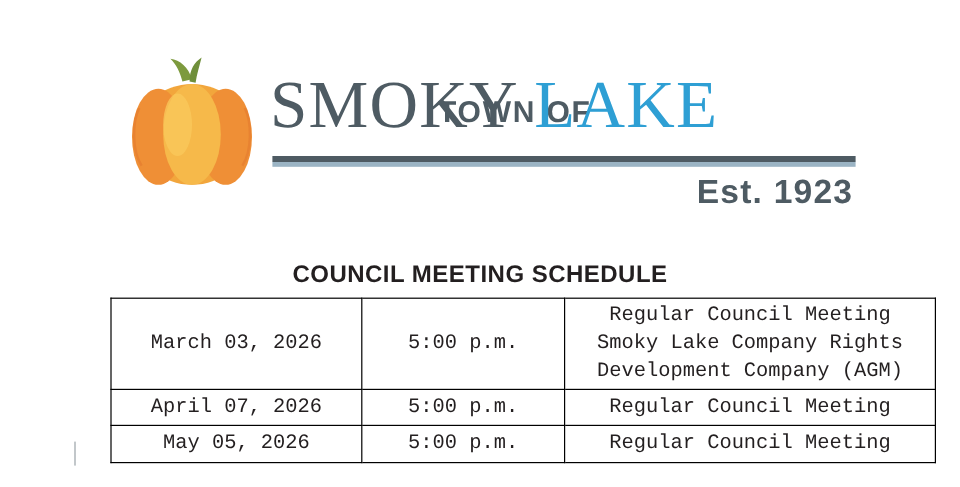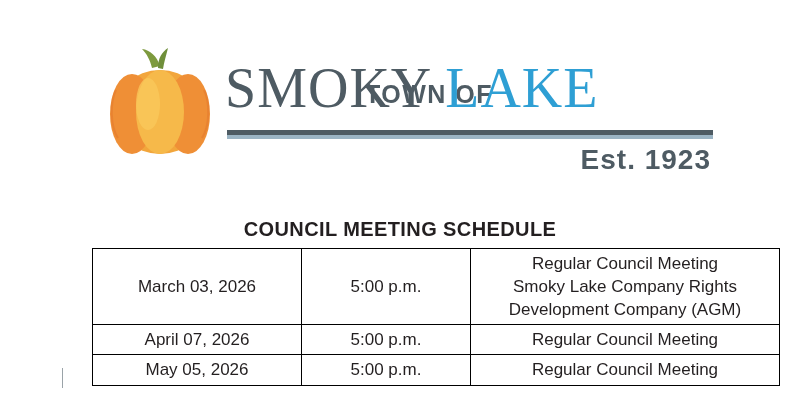--- a/index.html
+++ b/index.html
@@ -114,21 +114,21 @@
     width: 660px;
     border-collapse: collapse;
     table-layout: fixed;
   }
   .schedule-table td {
     border: 1px solid #000000;
     text-align: center;
     font-size: 17px;
     color: #231f20;
     padding: 3px 4px;
-    font-family: Liberation Sans, sans-serif;
+    font-family: Liberation Mono, monospace;
     vertical-align: middle;
   }
   .col-date { width: 200px; }
   .col-time { width: 160px; }
   .col-desc { width: 300px; }
 
   .desc-cell {
     padding: 3px 6px;
   }
   .desc-line {

